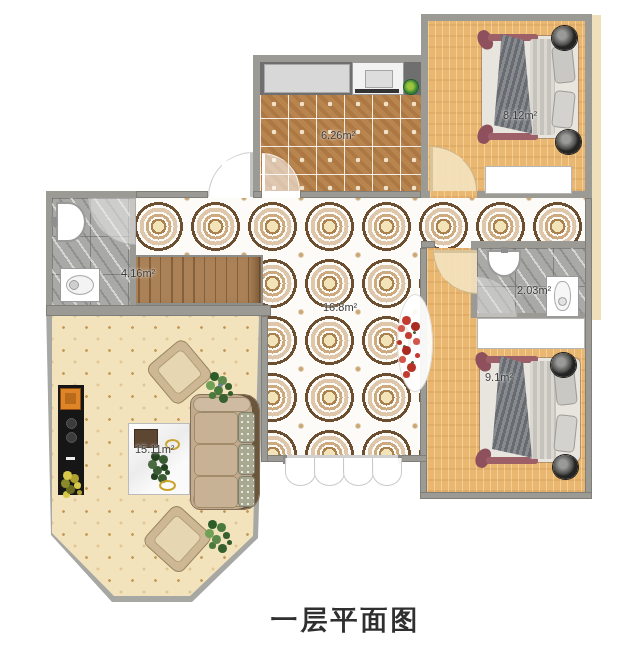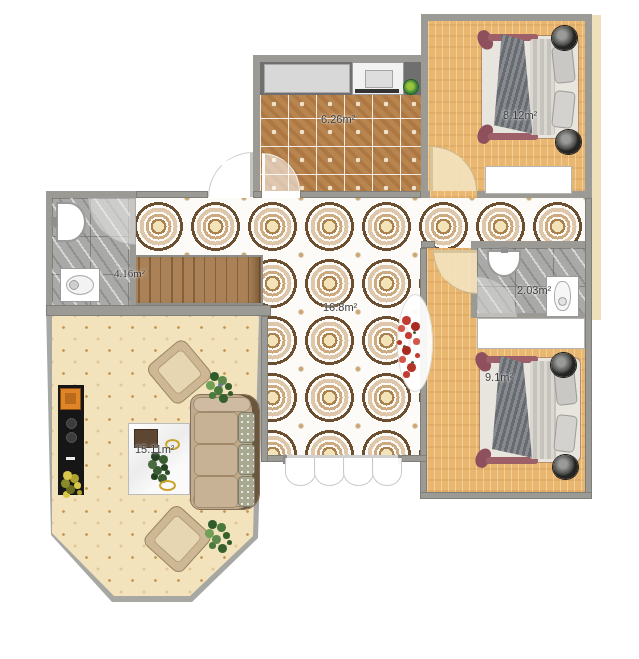--- a/index.html
+++ b/index.html
@@ -249,22 +249,23 @@
               border:1px solid rgba(150,150,150,.5);border-radius:0 0 0 100%;box-sizing:border-box;"></div>
 
   <div class="abs" style="left:285px;top:455px;width:115px;height:3px;background:#d0d0d0;"></div>
   <div class="abs" style="left:283px;top:455px;width:4px;height:9px;background:#8a8a88;"></div>
   <div class="abs" style="left:398px;top:455px;width:4px;height:9px;background:#8a8a88;"></div>
   <div class="abs fold-arc" style="left:285px;top:458px;width:29px;height:27px;"></div>
   <div class="abs fold-arc" style="left:314px;top:458px;width:29px;height:27px;"></div>
   <div class="abs fold-arc" style="left:343px;top:458px;width:29px;height:27px;"></div>
   <div class="abs fold-arc" style="left:372px;top:458px;width:28px;height:27px;"></div>
 
-  <div class="abs area-label" style="left:321px;top:113px;">6.26m²</div>
+  <div class="abs area-label" style="left:321px;top:129px;">6.26m²</div>
   <div class="abs area-label" style="left:503px;top:109px;">8.12m²</div>
   <div class="abs area-label" style="left:323px;top:301px;">16.8m²</div>
-  <div class="abs area-label" style="left:114px;top:267px;font-family:Liberation Serif, serif;">4.16m²</div>
+  <div class="abs area-label" style="left:121px;top:267px;">4.16m²</div>
   <div class="abs area-label" style="left:517px;top:284px;">2.03m²</div>
   <div class="abs area-label" style="left:485px;top:371px;">9.1m²</div>
   <div class="abs area-label" style="left:135px;top:443px;">15.11m²</div>
 
+  <div class="abs caption">一层平面图</div>
 
 </div>
 
 </body></html>

